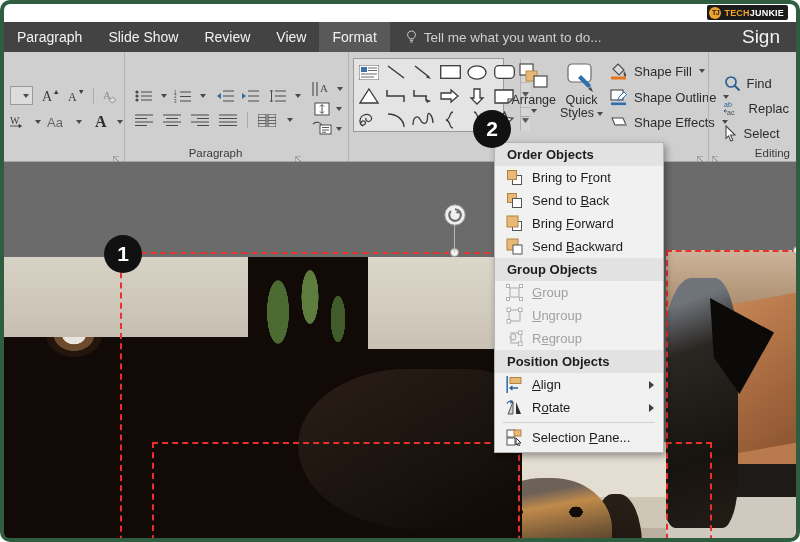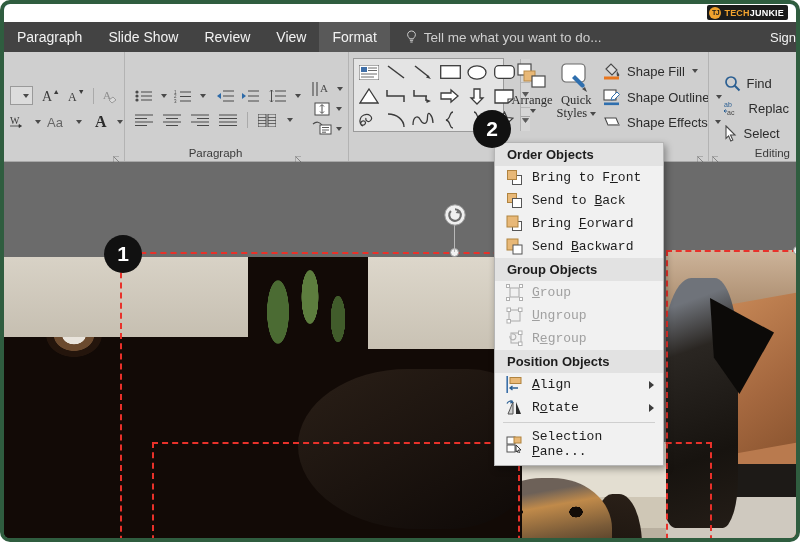--- a/index.html
+++ b/index.html
@@ -47,22 +47,22 @@
     padding:0 13px; display:flex; align-items:center;
     color:#f2f2f2; font-size:14px; white-space:nowrap;
   }
   .tab.active { background:#595959; }
   .tellme {
     display:flex; align-items:center; gap:7px;
     padding-left:16px; color:#cfcfcf; font-size:13.5px;
   }
   .bulb { width:11px; height:14px; flex:0 0 auto; }
   .signin {
-    margin-left:auto; padding-right:0; display:flex; align-items:center;
-    color:#f2f2f2; font-size:13px; white-space:nowrap; overflow:hidden;
+    margin-left:auto; padding-right:16px; display:flex; align-items:center;
+    color:#f2f2f2; font-size:19px; white-space:nowrap; overflow:hidden;
   }
 
   
   .ribbon {
     position:absolute; top:48px; left:0; right:0; height:110px;
     background:#cfcfcf; border-bottom:1px solid #a8a8a8;
     display:flex; align-items:stretch;
   }
   .grp { position:relative; display:flex; flex-direction:column; padding:4px 4px 0 4px; }
   .grp + .grp { border-left:1px solid #b3b3b3; }
@@ -96,21 +96,21 @@
   .shape-cell { width:24px;height:22px;display:flex;align-items:center;justify-content:center; }
   .shapes-scroll { width:13px; display:flex; flex-direction:column; border-left:1px solid #b0b0b0; background:#d6d6d6;}
   .ssbtn { flex:1; display:flex; align-items:center; justify-content:center; border-bottom:1px solid #b8b8b8; }
 
   
   .bigbtn {
     width:56px; display:flex; flex-direction:column; align-items:center;
     justify-content:flex-start; padding-top:4px; gap:2px;
     font-size:12.5px; color:#2c2c2c; line-height:1.05; text-align:center;
   }
-  .bigbtn .lbl { display:flex; flex-direction:column; align-items:center;font-family:Liberation Serif, serif; }
+  .bigbtn .lbl { display:flex; flex-direction:column; align-items:center; }
 
   .menuitem-rb {
     display:flex; align-items:center; gap:6px;
     font-size:13px; color:#2c2c2c; padding:1px 3px; white-space:nowrap;
   }
 
   
   .canvas {
     position:absolute; top:158px; left:0; right:0; bottom:0;
     background:#6b6b6b; overflow:hidden;
@@ -240,21 +240,21 @@
     padding-bottom:3px;
   }
   .menu-header {
     background:#e2e2e2; color:#1d1d1d;
     font-size:13px; font-weight:bold;
     padding:4px 9px 4px 12px;
   }
   .mi {
     display:flex; align-items:center; gap:9px;
     padding:3px 8px 3px 11px; font-size:13px; color:#1d1d1d;
-    position:relative; min-height:23px;font-family:Liberation Mono, monospace;
+    position:relative; min-height:23px;
   }
   .mi .mi-ic { width:17px; height:17px; flex:0 0 17px; display:flex; align-items:center; justify-content:center; }
   .mi.disabled { color:#a0a0a0; }
   .mi .sub-arrow {
     position:absolute; right:9px; top:50%; transform:translateY(-50%);
     width:0;height:0;border-top:4px solid transparent;border-bottom:4px solid transparent;border-left:5px solid #3c3c3c;
   }
   .mi-sep { height:1px; background:#cfcfcf; margin:3px 8px; }
   u { text-decoration:underline; }
 

